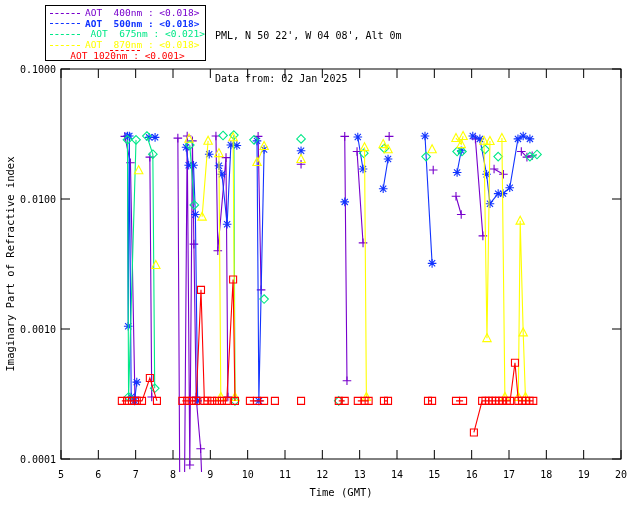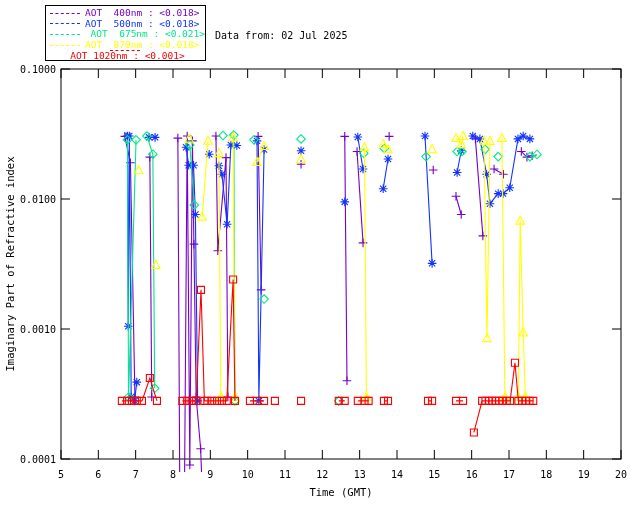--- a/index.html
+++ b/index.html
@@ -13,27 +13,28 @@
   .header div{height:21px;line-height:16px;}
   svg{position:absolute;left:0;top:0;}
   svg text{font-family:"DejaVu Sans Mono",monospace;fill:#000;}
 </style>
 </head>
 <body>
 
 <div class="screen">
   <div class="legend" id="legend">
       <div class="lrow" style="color: rgb(119, 0, 204);"><span class="ldash"></span><span>AOT  400nm : &lt;0.018&gt;</span></div>
-      <div class="lrow" style="color: rgb(17, 51, 255);"><span class="ldash"></span><span>AOT  500nm : &lt;0.018&gt;</span></div>
+      <div class="lrow" style="color: rgb(17, 51, 255); font-weight: bold;"><span class="ldash"></span><span>AOT  500nm : &lt;0.018&gt;</span></div>
       <div class="lrow" style="color: rgb(0, 232, 135); justify-content: space-between;"><span class="ldash"></span><span>AOT  675nm : &lt;0.021&gt;</span></div>
       <div class="lrow" style="color: rgb(255, 255, 0);"><span class="ldash"></span><span>AOT  870nm : &lt;0.018&gt;</span></div>
       <div class="lrow" style="color: rgb(255, 0, 0); flex-direction: column;"><span class="ldash"></span><span>AOT 1020nm : &lt;0.001&gt;</span></div>
     </div>
   <div class="header">
-    <div>Data from: 02 Jul 2025</div>
+    <div>PML, N 50 22', W 04 08', Alt 0m</div>
+    <div>Data from: 02 Jan 2025</div>
   </div>
   <svg id="plot" width="640" height="512" viewBox="0 0 640 512">
       <defs>
         <clipPath id="pc">
           <rect x="61" y="69" width="560" height="403"></rect>
         </clipPath>
       </defs>
       <rect x="61" y="69" width="560" height="390" fill="none" stroke="#000" stroke-width="1"></rect>
       <g>
         <line x1="61" y1="459" x2="61" y2="450" stroke="#000" stroke-width="1"></line>

